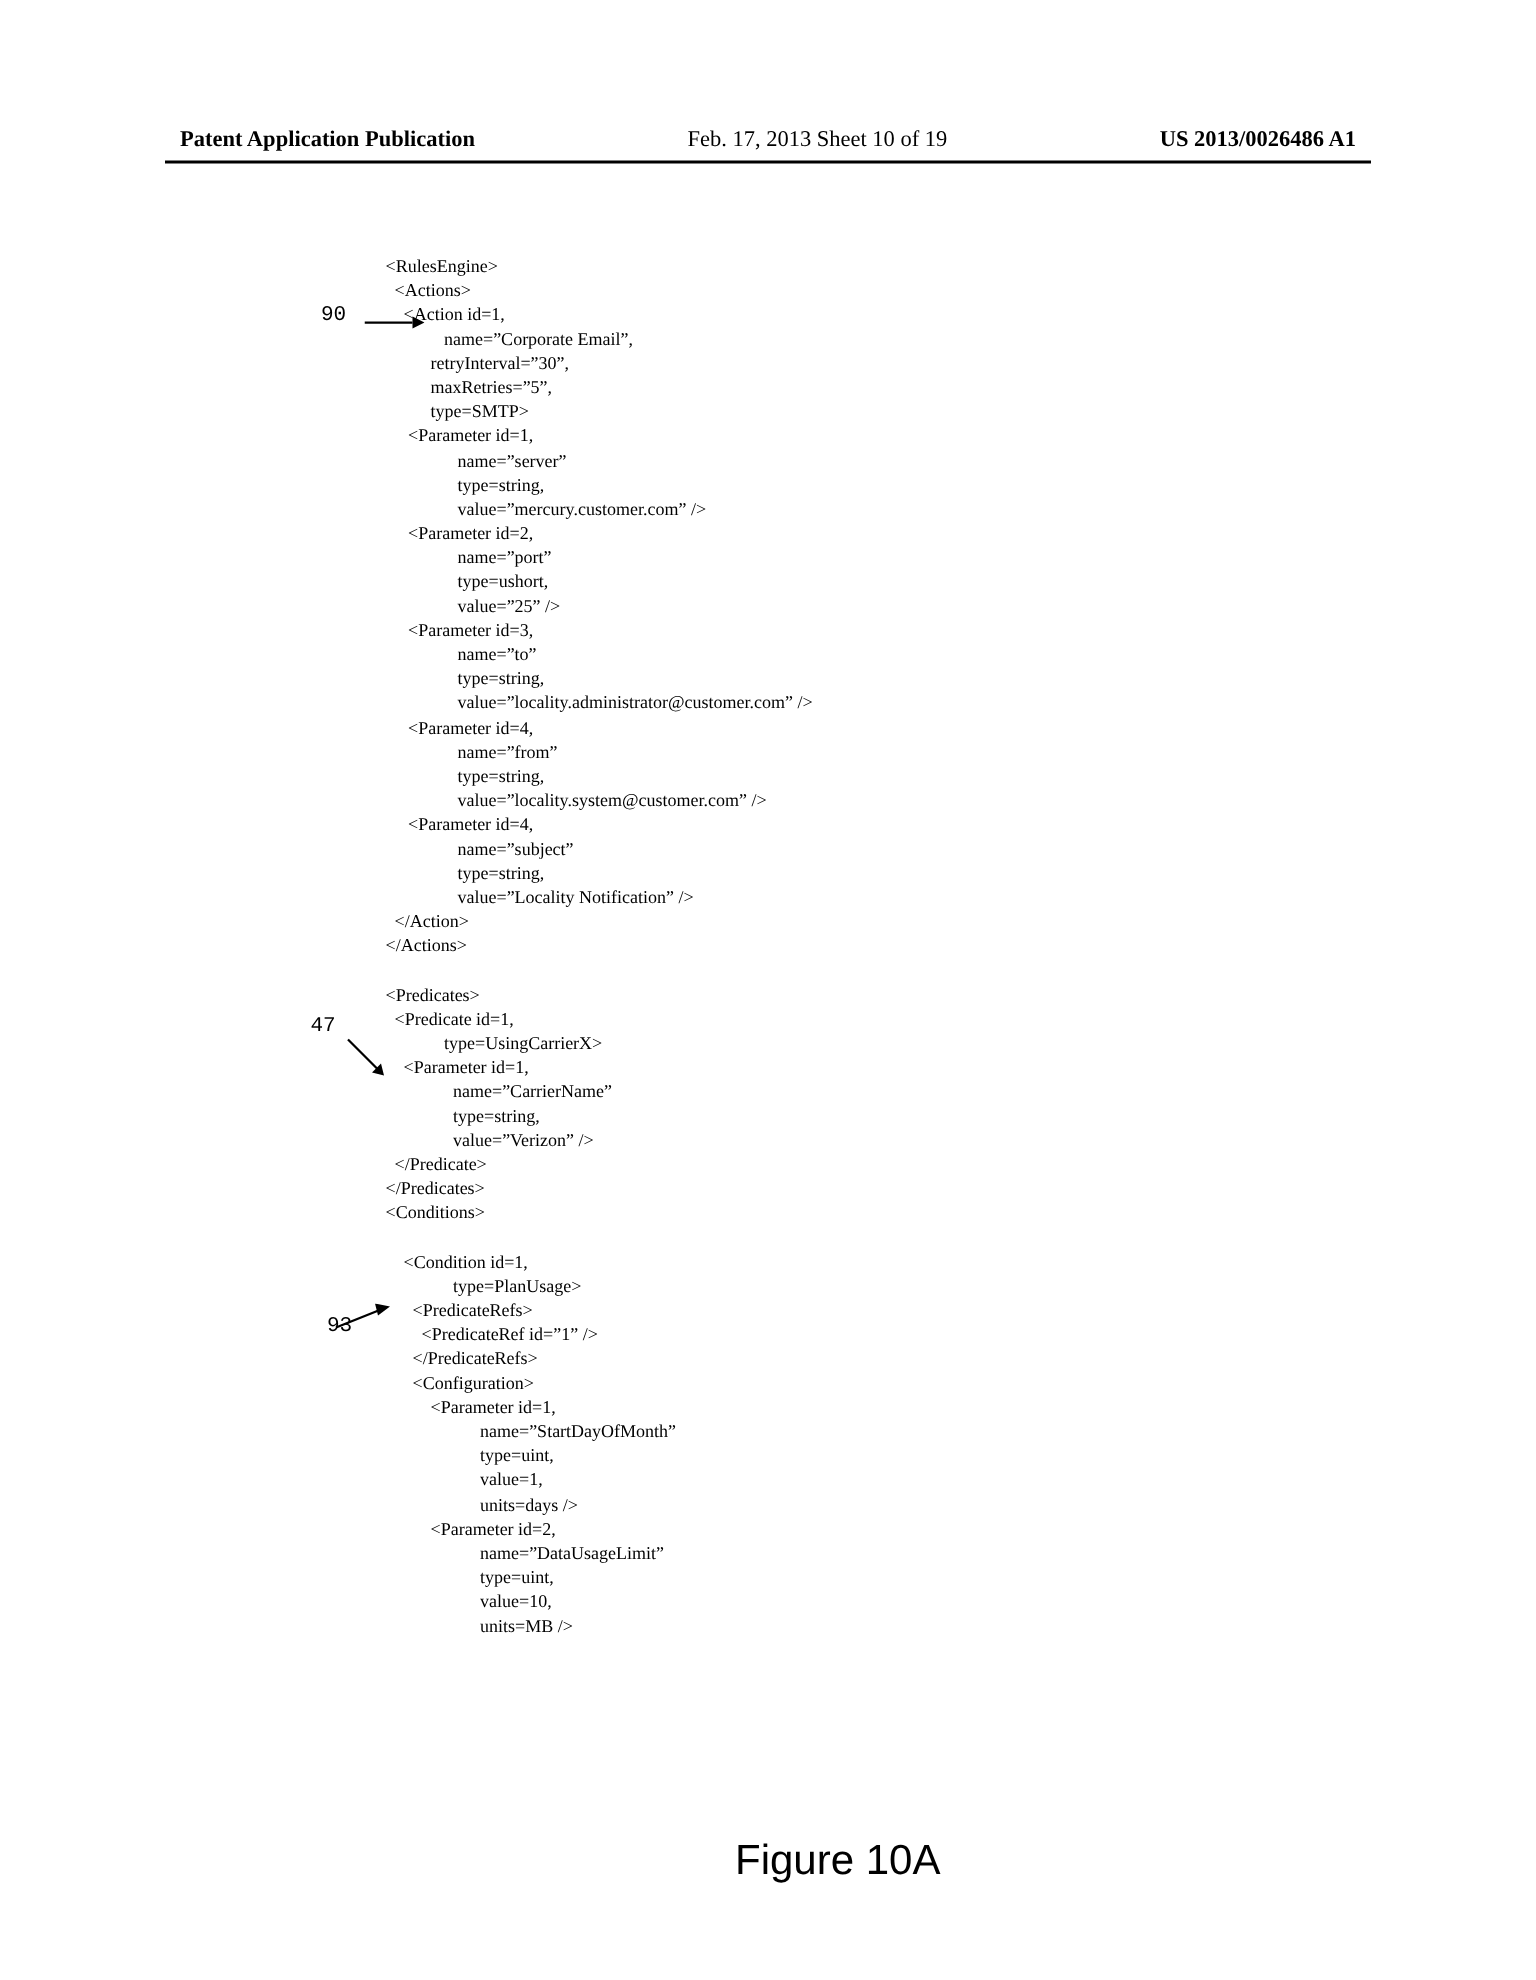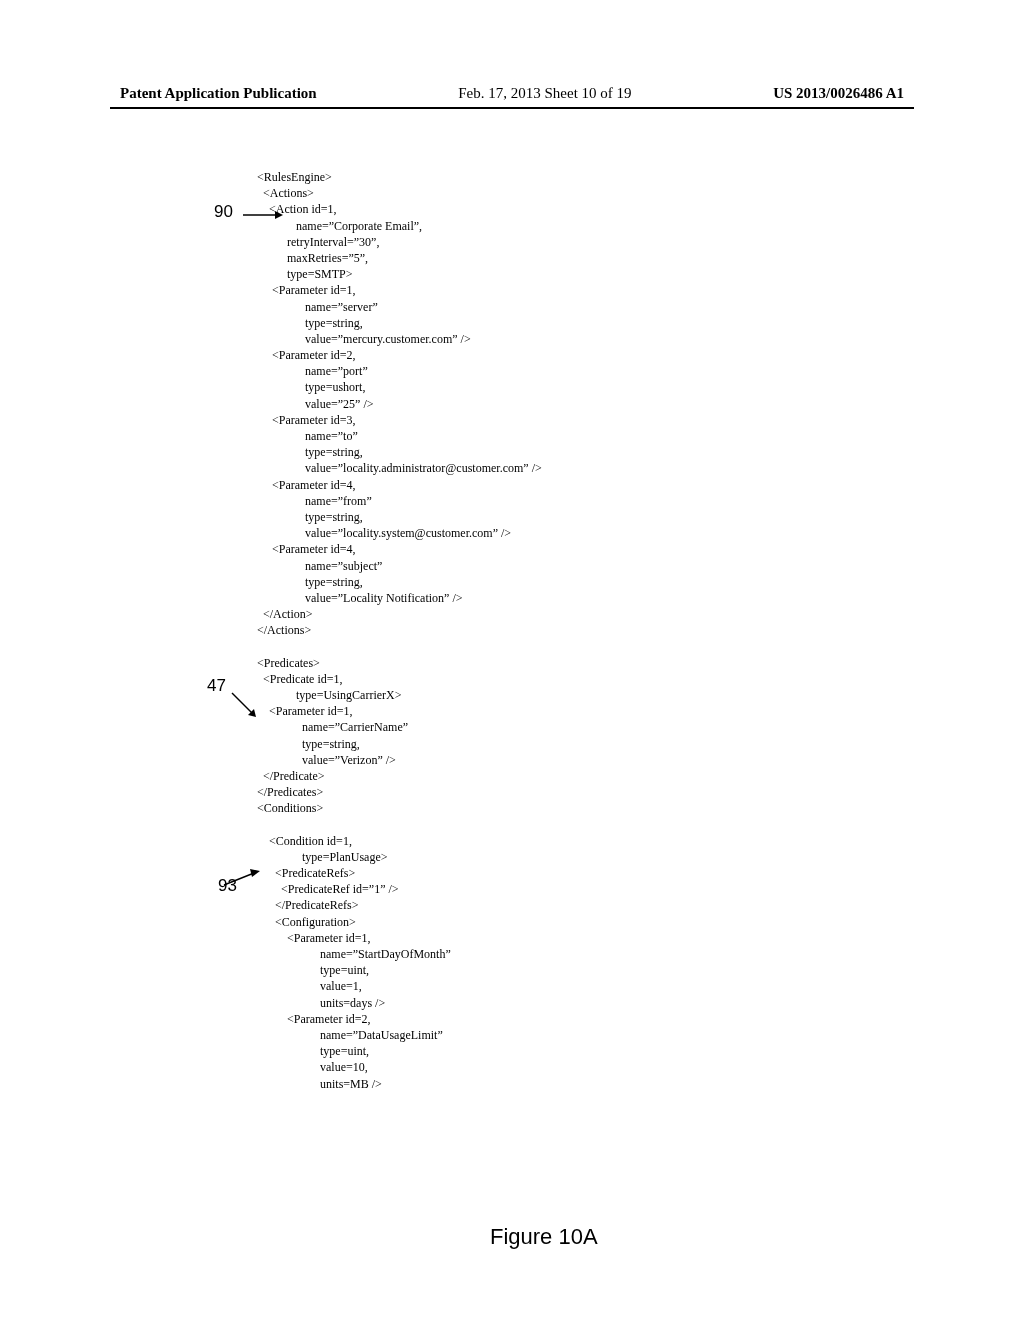--- a/index.html
+++ b/index.html
@@ -42,22 +42,22 @@
       font-family: Liberation Serif, serif;
       font-size: 12px;
       line-height: 1.35;
       white-space: pre;
       position: absolute;
       left: 257px;
       top: 60px;
     }
     .annotation {
       position: absolute;
-      font-family: Liberation Sans, sans-serif;
-      font-size: 17px;
+      font-family: Liberation Mono, monospace;
+      font-size: 14px;
     }
     .ann-90 {
       left: 214px;
       top: 93px;
     }
     .ann-92 {
       left: 207px;
       top: 567px;
     }
     .ann-93 {
@@ -78,21 +78,21 @@
     .arrow-93 {
       position: absolute;
       left: 222px;
       top: 760px;
     }
     .figure-label {
       position: absolute;
       left: 490px;
       top: 1115px;
       font-family: Arial, sans-serif;
-      font-size: 22px;
+      font-size: 28px;
     }
   </style>
 </head>
 <body>
 
 <div class="header">
   <span class="header-left">Patent Application Publication</span>
   <span class="header-center">Feb. 17, 2013  Sheet 10 of 19</span>
   <span class="header-right">US 2013/0026486 A1</span>
 </div>

